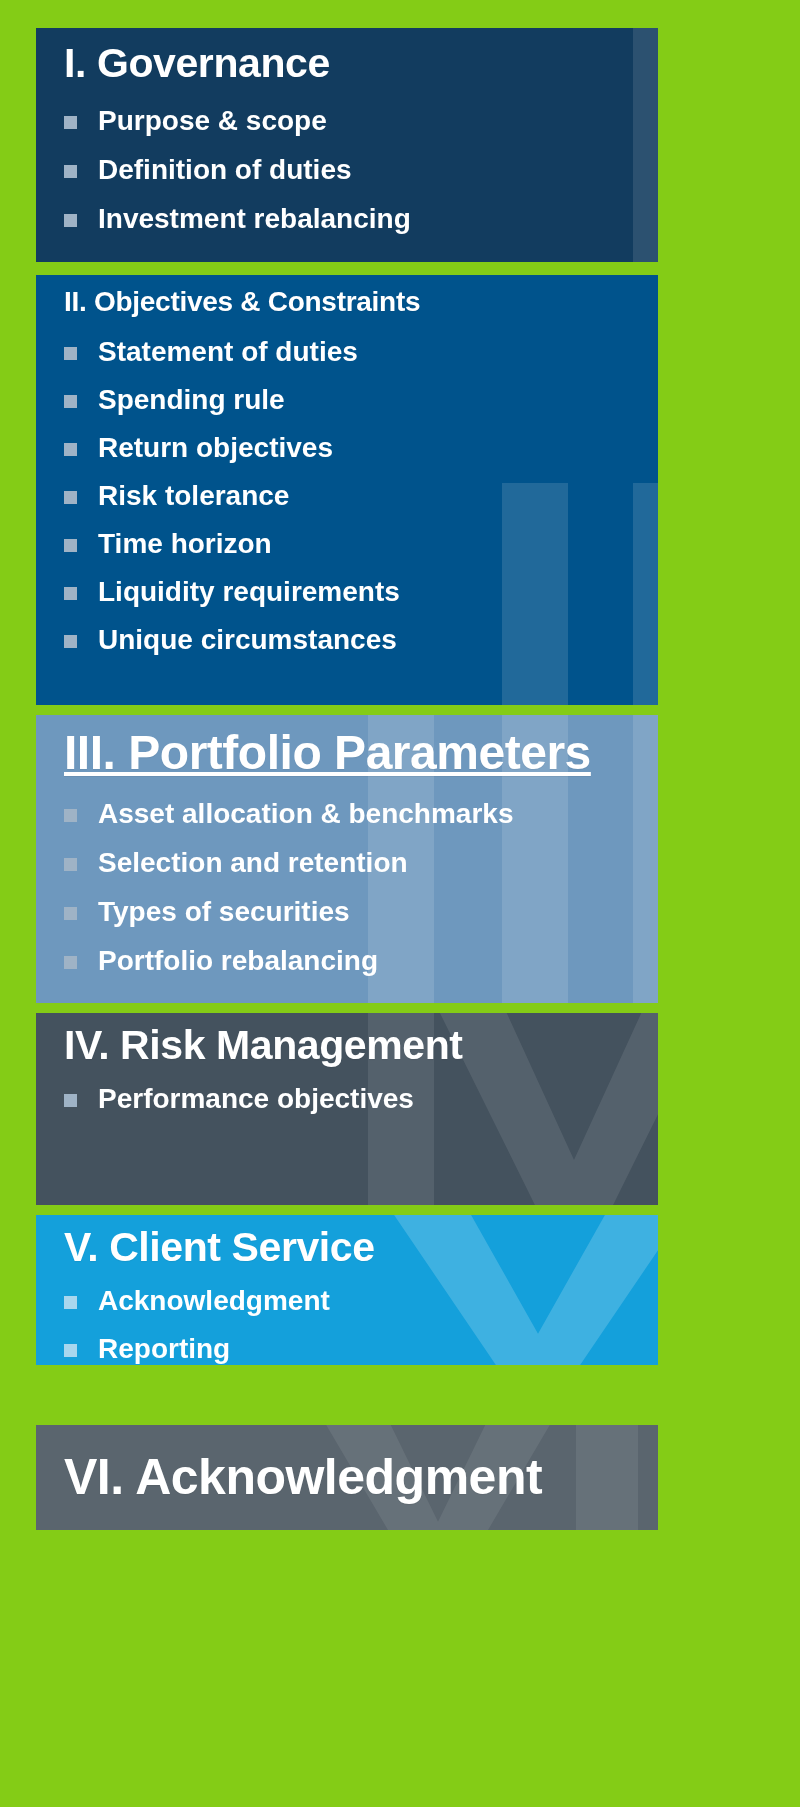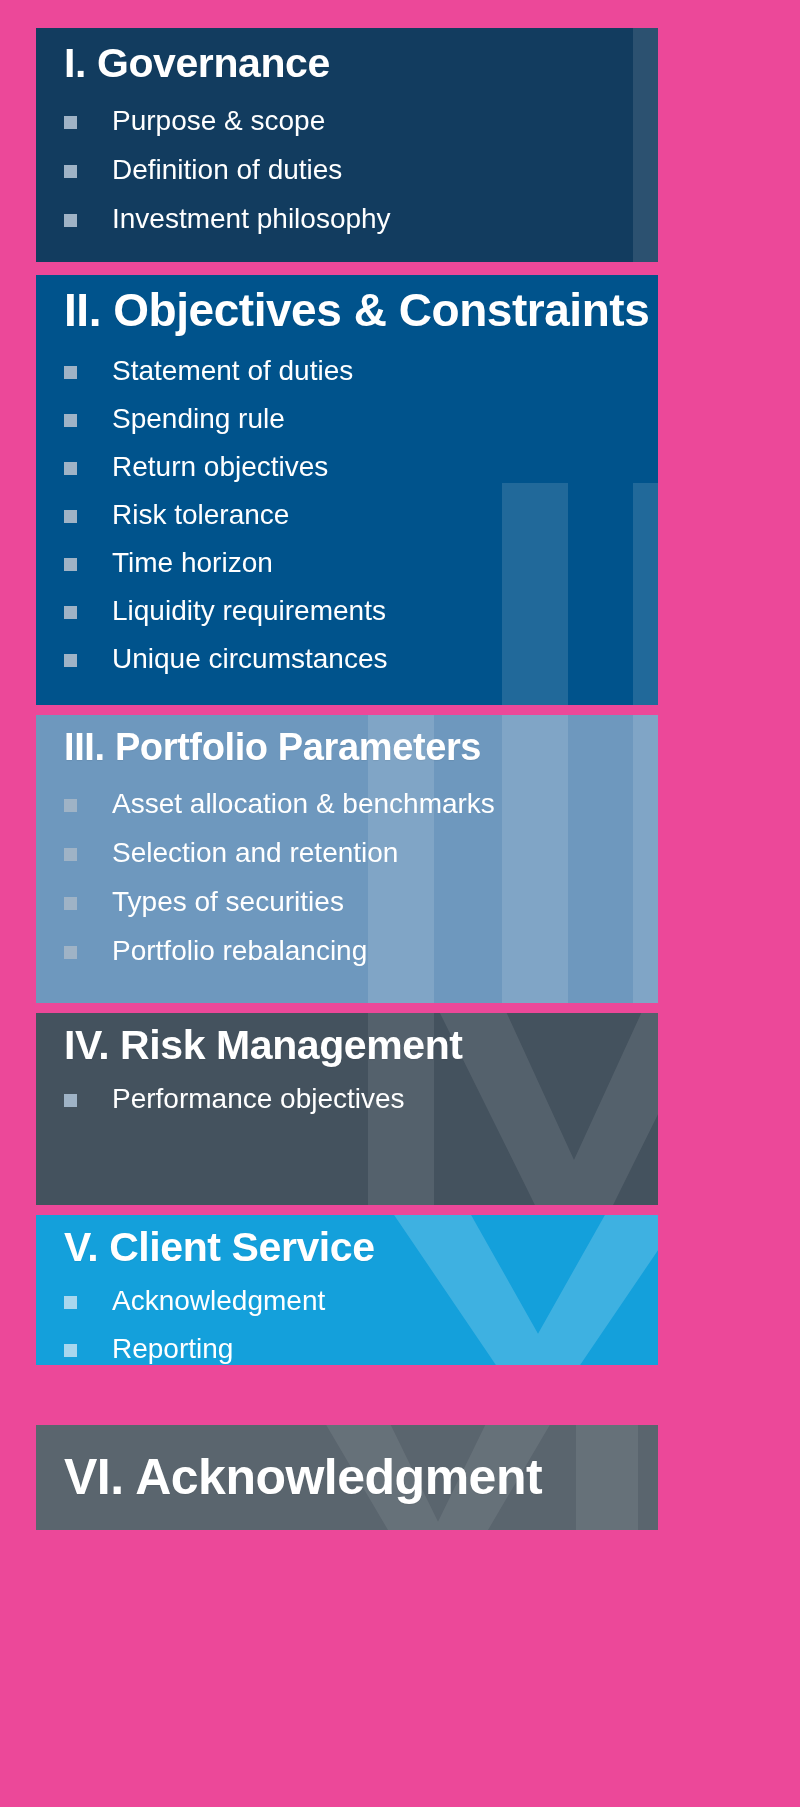--- a/index.html
+++ b/index.html
@@ -13,21 +13,21 @@
     width: 800px;
     height: 1807px;
     position: relative;
     overflow: hidden;
   }
 
   #infographic {
     position: relative;
     width: 800px;
     height: 1807px;
-    background: #ec4899;
+    background: #84cc16;
     box-sizing: border-box;
   }
 
   .panel {
     position: absolute;
     left: 36px;
     width: 622px;
     overflow: hidden;
     box-sizing: border-box;
   }
@@ -68,22 +68,22 @@
   }
 
   .bullets {
     list-style: none;
     margin: 0;
     padding: 0;
   }
   .bullets li {
     position: relative;
     color: #ffffff;
-    font-weight: 400;
-    padding-left: 48px;
+    font-weight: 700;
+    padding-left: 34px;
     line-height: 1.0;
   }
   .bullets li .bullet-marker {
     position: absolute;
     left: 0;
     width: 13px;
     height: 13px;
     background: #9FB3C6;
     display: block;
   }
@@ -101,35 +101,35 @@
   #panel-1 .bullets li .bullet-marker { top: 9px; }
   #panel-1 .wm-bar-a { left: 597px; width: 70px; background: rgba(255,255,255,0.11); }
 
   
   #panel-2 {
     top: 275px;
     height: 430px;
     background: #00538C;
   }
   #panel-2 .content { padding-top: 12px; }
-  #panel-2 .panel-title { font-size: 46px; }
+  #panel-2 .panel-title { font-size: 28px; }
   #panel-2 .bullets { margin-top: 22px; }
   #panel-2 .bullets li { font-size: 28px; margin-bottom: 20px; }
   #panel-2 .bullets li .bullet-marker { top: 9px; }
   #panel-2 .wm-bar-a { top: 208px; height: 100%; left: 466px; width: 66px; background: rgba(255,255,255,0.13); }
   #panel-2 .wm-bar-b { top: 208px; height: 100%; left: 597px; width: 70px; background: rgba(255,255,255,0.13); }
 
   
   #panel-3 {
     top: 715px;
     height: 288px;
     background: #6E98BE;
   }
   #panel-3 .content { padding-top: 13px; }
-  #panel-3 .panel-title { font-size: 38px; }
+  #panel-3 .panel-title { font-size: 48px; text-decoration: underline; }
   #panel-3 .bullets { margin-top: 22px; }
   #panel-3 .bullets li { font-size: 28px; margin-bottom: 21px; }
   #panel-3 .bullets li .bullet-marker { top: 9px; }
   #panel-3 .wm-bar-a { left: 332px; width: 66px; background: rgba(255,255,255,0.13); }
   #panel-3 .wm-bar-b { left: 466px; width: 66px; background: rgba(255,255,255,0.13); }
   #panel-3 .wm-bar-c { left: 597px; width: 70px; background: rgba(255,255,255,0.13); }
 
   
   #panel-4 {
     top: 1013px;
@@ -186,21 +186,21 @@
         <li>
           <span class="bullet-marker"></span>
           <span>Purpose &amp; scope</span>
         </li>
         <li>
           <span class="bullet-marker"></span>
           <span>Definition of duties</span>
         </li>
         <li>
           <span class="bullet-marker"></span>
-          <span>Investment philosophy</span>
+          <span>Investment rebalancing</span>
         </li>
       </ul>
     </div>
   </section>
 
   <section class="panel" id="panel-2">
     <div class="watermark">
       <div class="wm-bar wm-bar-a"></div>
       <div class="wm-bar wm-bar-b"></div>
     </div>

